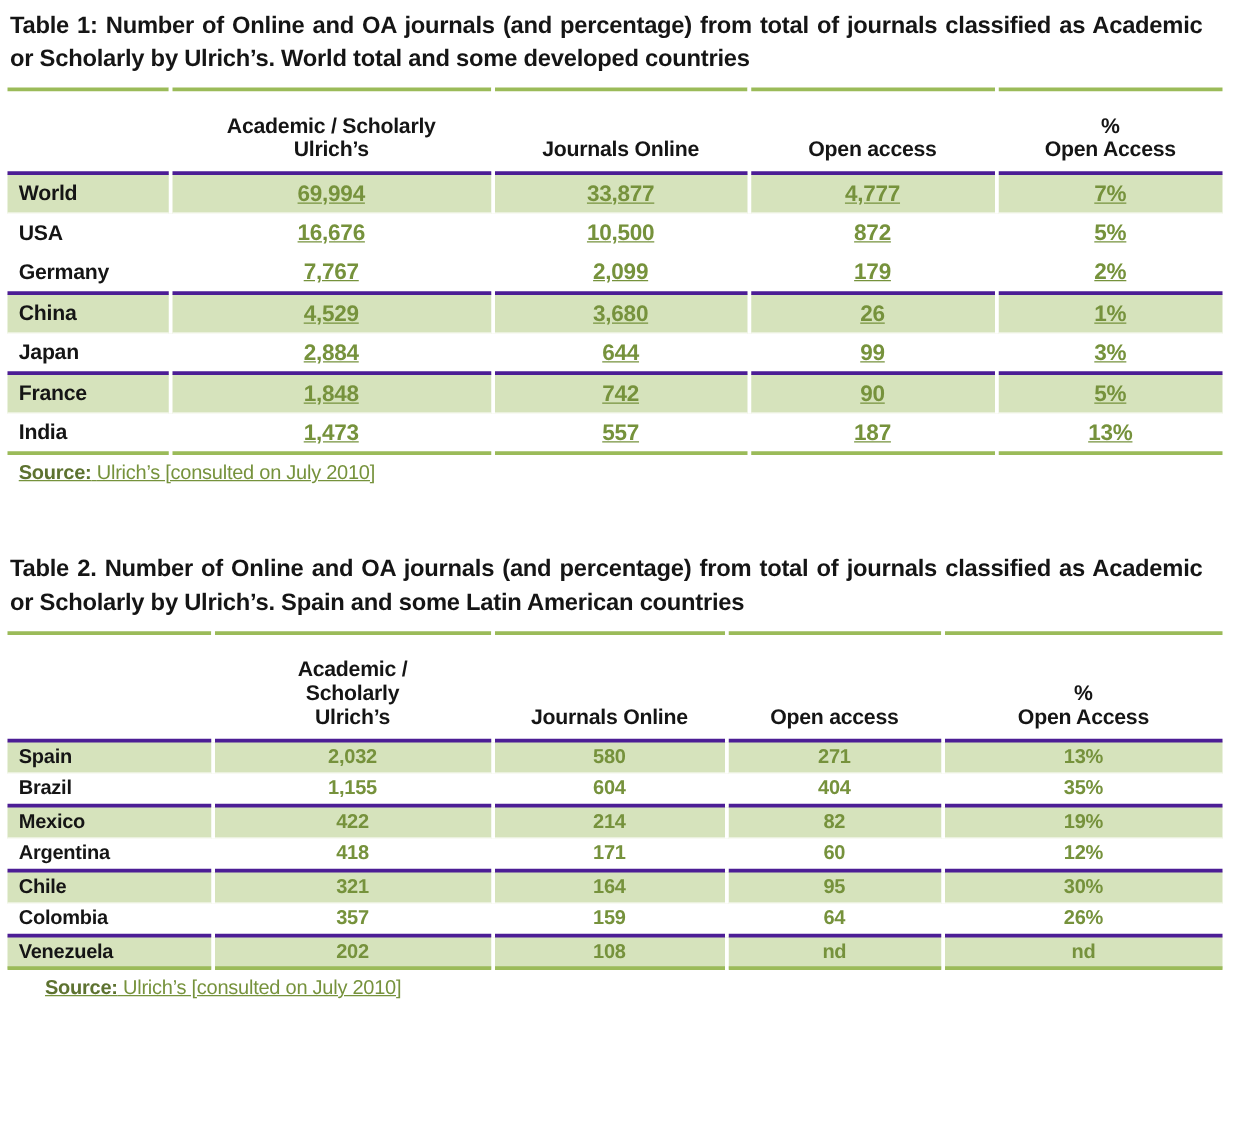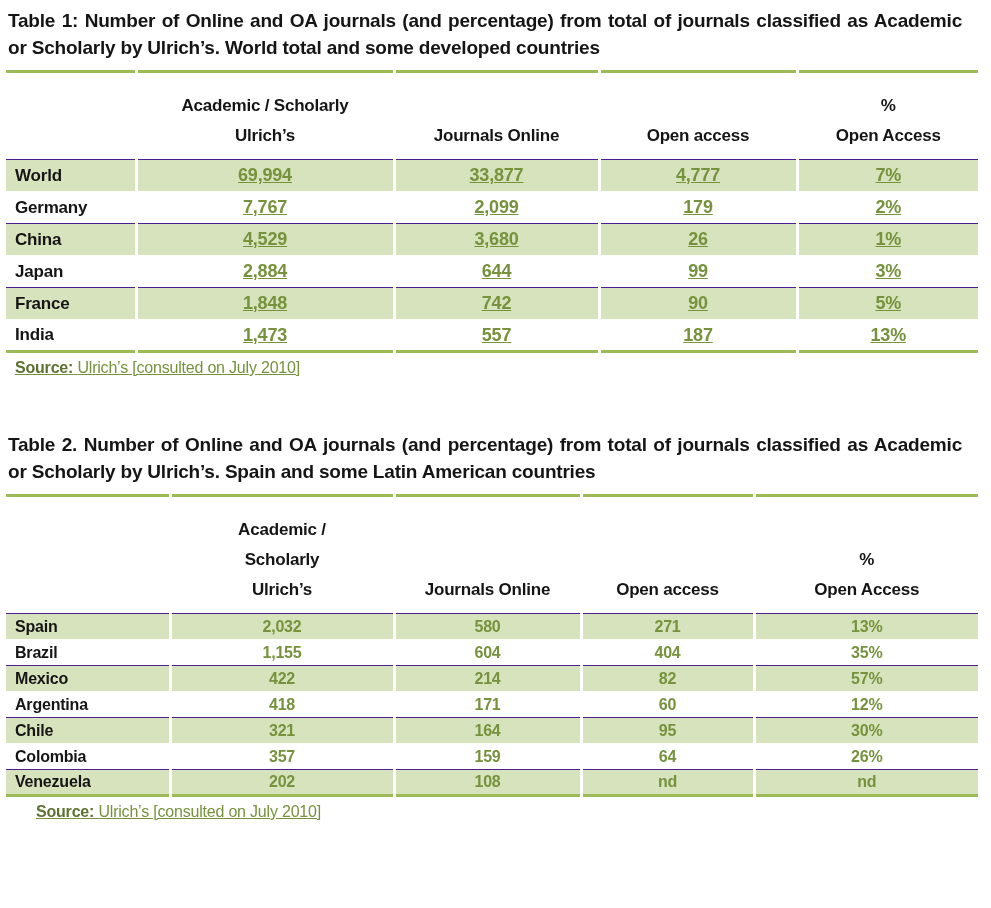--- a/index.html
+++ b/index.html
@@ -31,28 +31,28 @@
     width:972px;
     border-collapse:collapse;
     table-layout:fixed;
     border-top:3px solid var(--accent);
     border-bottom:3px solid var(--accent);
   }
   th,td{padding:0;margin:0;}
   thead th{
     vertical-align:bottom;
     text-align:center;
-    font-size:17px;line-height:30px;
+    font-size:17px;line-height:19px;
     font-weight:bold;color:var(--label);
     padding:18px 4px 8px 4px;
     background:#ffffff;
     letter-spacing:-0.2px;
   }
   tbody tr.shaded th,tbody tr.shaded td{background:var(--shade);}
-  tbody tr.shaded{border-top:1px solid #4c1d95;border-bottom:1px solid #fff;}
+  tbody tr.shaded{border-top:3px solid #4c1d95;border-bottom:1px solid #fff;}
   tbody th.label{
     text-align:left;
     padding-left:9px;
     font-weight:bold;color:var(--label);
     letter-spacing:-0.2px;
   }
   tbody td.num{
     text-align:center;
     font-weight:bold;color:var(--value);
     letter-spacing:-0.2px;
@@ -108,20 +108,27 @@
         </thead>
         <tbody>
           <tr class="shaded">
             <th class="label">World</th>
             <td class="num">69,994</td>
             <td class="num">33,877</td>
             <td class="num">4,777</td>
             <td class="num">7%</td>
           </tr>
           <tr>
+            <th class="label">USA</th>
+            <td class="num">16,676</td>
+            <td class="num">10,500</td>
+            <td class="num">872</td>
+            <td class="num">5%</td>
+          </tr>
+          <tr>
             <th class="label">Germany</th>
             <td class="num">7,767</td>
             <td class="num">2,099</td>
             <td class="num">179</td>
             <td class="num">2%</td>
           </tr>
           <tr class="shaded">
             <th class="label">China</th>
             <td class="num">4,529</td>
             <td class="num">3,680</td>
@@ -182,21 +189,21 @@
             <td class="num">1,155</td>
             <td class="num">604</td>
             <td class="num">404</td>
             <td class="num">35%</td>
           </tr>
           <tr class="shaded">
             <th class="label">Mexico</th>
             <td class="num">422</td>
             <td class="num">214</td>
             <td class="num">82</td>
-            <td class="num">57%</td>
+            <td class="num">19%</td>
           </tr>
           <tr>
             <th class="label">Argentina</th>
             <td class="num">418</td>
             <td class="num">171</td>
             <td class="num">60</td>
             <td class="num">12%</td>
           </tr>
           <tr class="shaded">
             <th class="label">Chile</th>

